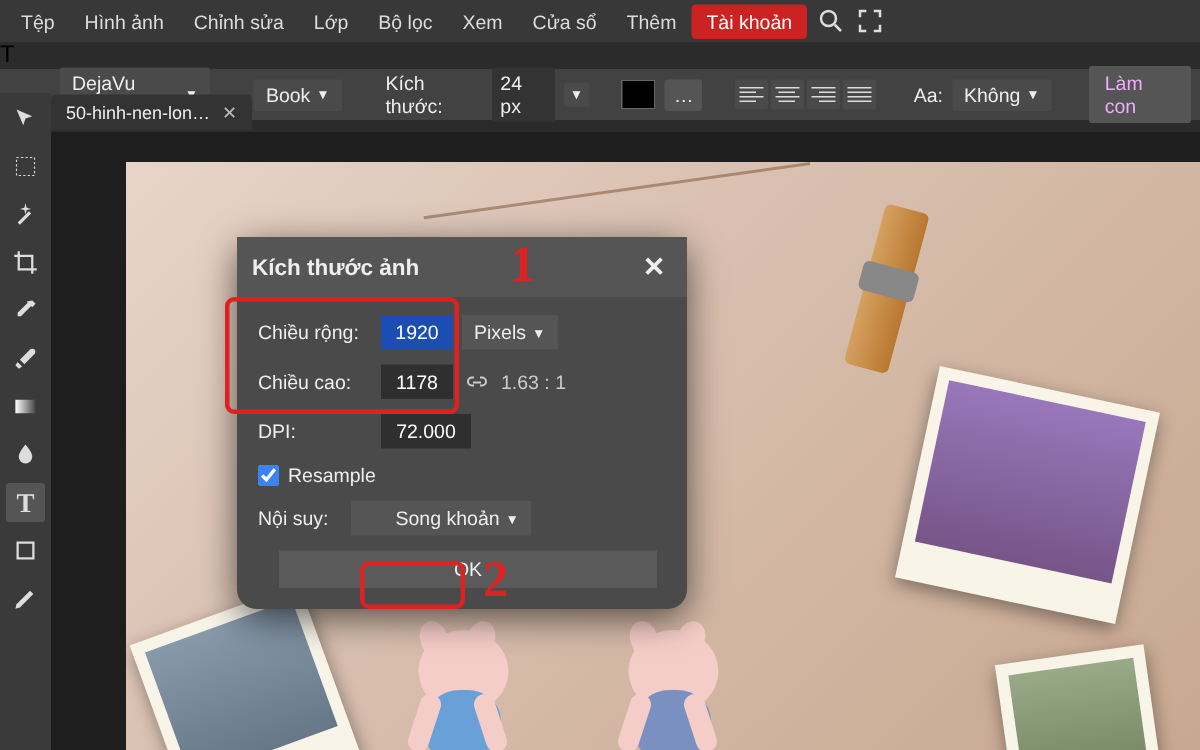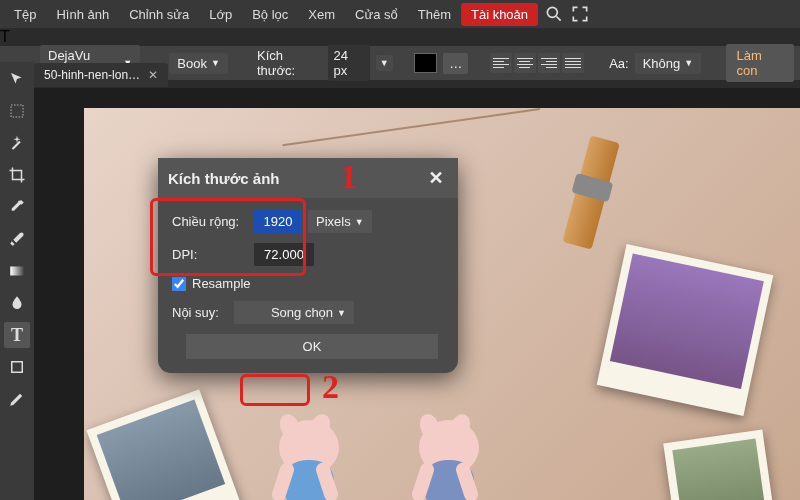--- a/index.html
+++ b/index.html
@@ -13,21 +13,21 @@
   .optbar { height: 34px; background: #424242; display: flex; align-items: center; padding: 0 6px 0 40px; font-size: 13px; color: #eee; gap: 6px; }
   .dropdown { background: #4a4a4a; padding: 3px 8px; border-radius: 2px; display:flex; align-items:center; gap:4px; cursor:pointer; }
   .dropdown .tri { font-size: 9px; }
   .opt-label { color:#eee; }
   .size-field { background:#333; padding:3px 6px; border-radius:2px; min-width:40px; }
   .swatch { width:24px; height:20px; background:#000; border:1px solid #666; }
   .dots { background:#555; padding:3px 6px; border-radius:2px; }
   .align-group { display:flex; gap:2px; }
   .align-btn { width:22px; height:20px; background:#4a4a4a; border-radius:2px; display:flex; flex-direction:column; justify-content:center; gap:2px; padding:3px; cursor:pointer; }
   .align-btn span { height:1px; background:#ddd; }
-  .btn-flat { background:#555; padding:4px 10px; border-radius:2px; color:#fdba74; cursor:pointer; }
+  .btn-flat { background:#555; padding:4px 10px; border-radius:2px; color:#f0abfc; cursor:pointer; }
 
   .tabbar { position:absolute; left:34px; top:62px; height:26px; display:flex; align-items:center; }
   .tab { background:#333; color:#eee; font-size:12px; padding:5px 10px; border-radius:3px 3px 0 0; display:flex; align-items:center; gap:8px; }
   .tab .close { cursor:pointer; font-size:12px; color:#bbb; }
 
   .toolbar { position:absolute; left:0; top:62px; width:34px; bottom:0; background:#3a3a3a; display:flex; flex-direction:column; align-items:center; padding-top:4px; gap:6px; }
   .tool { width:26px; height:26px; display:flex; align-items:center; justify-content:center; color:#ddd; cursor:pointer; border-radius:2px; }
   .tool.active { background:#555; }
   .tool svg { width:18px; height:18px; }
 
@@ -283,31 +283,41 @@
   <div class="dlg-body">
     <div class="row">
       <label>Chiều rộng:</label>
       <input class="num-input sel" value="1920" style="">
       <div class="unit-dd">
         <span>Pixels</span>
         <span class="tri">▼</span>
       </div>
     </div>
     <div class="row">
+      <label>Chiều cao:</label>
+      <input class="num-input" value="1178" style="">
+      <span class="link-icon">
+        <svg viewBox="0 0 24 24" width="16" height="16" fill="none" stroke="#ccc" stroke-width="2">
+            <path d="M9 7H7a4 4 0 000 8h2M15 7h2a4 4 0 010 8h-2M8 12h8"></path>
+          </svg>
+      </span>
+      <span class="ratio">1.63 : 1</span>
+    </div>
+    <div class="row">
       <label>DPI:</label>
       <input class="num-input" style="width: 60px;" value="72.000">
     </div>
     <div class="row chk">
       <input type="checkbox" checked="" style="">
       <span>Resample</span>
     </div>
     <div class="row interp-row">
       <label>Nội suy:</label>
       <div class="unit-dd" style="min-width:120px">
-        <span>Song chọn</span>
+        <span>Song khoản</span>
         <span class="tri">▼</span>
       </div>
     </div>
     <div class="ok-btn">OK</div>
   </div>
 </div>
 
 <div class="redbox rb-wh"></div>
 <div class="redbox rb-ok"></div>
 <div class="rednum n1">1</div>

